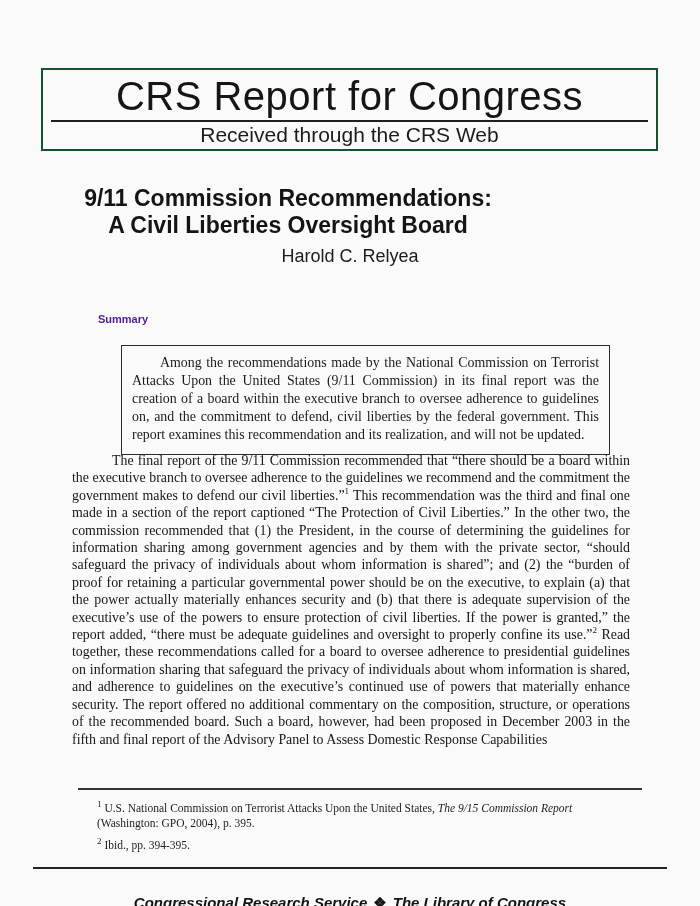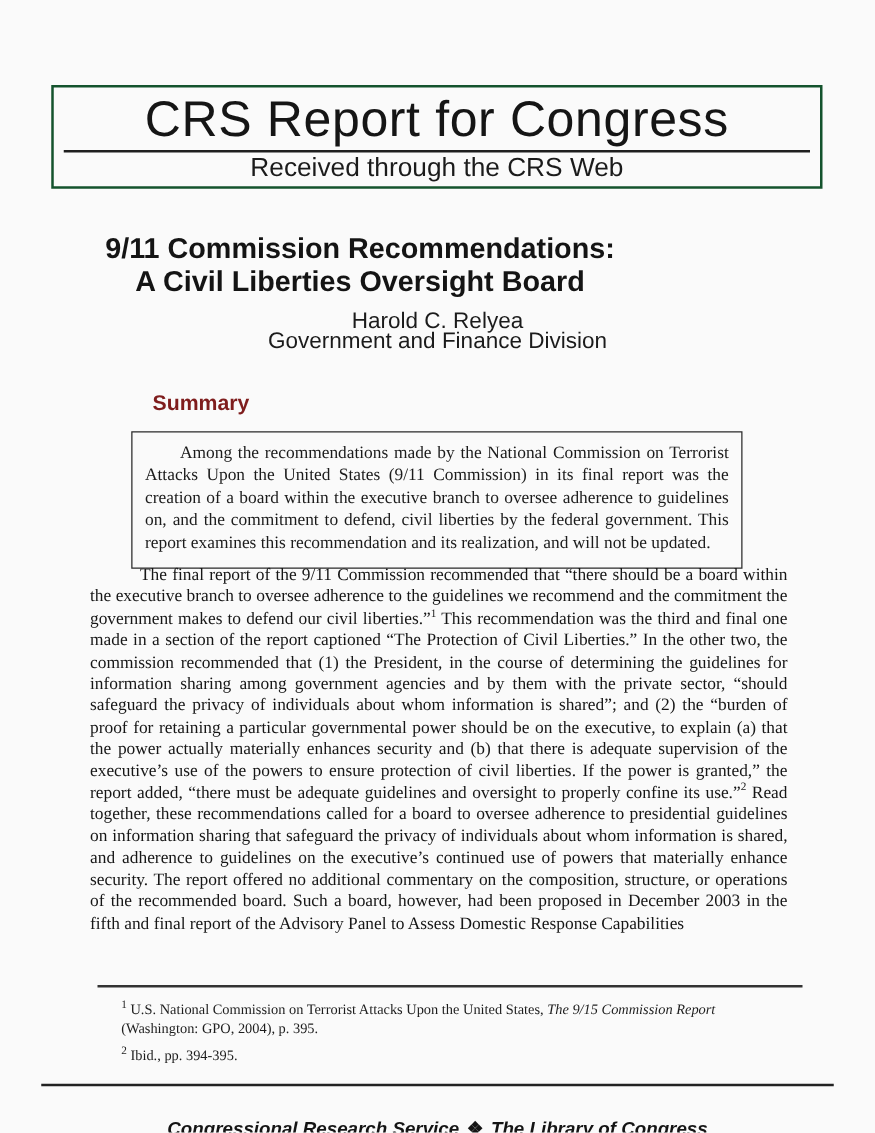--- a/index.html
+++ b/index.html
@@ -58,29 +58,29 @@
 
   .author-block {
     position:absolute; top:249px; left:0; width:700px;
     text-align:center;
     font-family:"Liberation Sans", sans-serif;
     font-size:18px; line-height:15.5px;
     color:#1b1b1b;
   }
 
   .summary-heading {
-    position:absolute; top:313px; left:122px;
+    position:absolute; top:313px; left:98px;
     font-family:"Liberation Sans", sans-serif;
     font-weight:bold;
-    font-size:17px;
-    color:#7f1d1d;
+    font-size:11px;
+    color:#4c1d95;
   }
 
   .summary-box {
-    position:absolute; top:345px; left:105px;
+    position:absolute; top:345px; left:121px;
     width:467px;
     border:1.5px solid #2a2a2a;
     padding:8px 10px 10px 10px;
     background:#fafafa;
   }
   .summary-text {
     font-size:13.9px; line-height:18px;
     text-align:justify;
     text-indent:28px;
     margin:0;
@@ -140,21 +140,20 @@
     <div class="masthead-subtitle">Received through the CRS Web</div>
   </div>
 
   <div class="doc-title">
     <div>9/11 Commission Recommendations:</div>
     <div>A Civil Liberties Oversight Board</div>
   </div>
 
   <div class="author-block">
     <div>Harold C. Relyea</div>
-    <div>Government and Finance Division</div>
   </div>
 
   <div class="summary-heading">Summary</div>
 
   <div class="summary-box">
     <p class="summary-text">Among the recommendations made by the National Commission on Terrorist Attacks Upon the United States (9/11 Commission) in its final report was the creation of a board within the executive branch to oversee adherence to guidelines on, and the commitment to defend, civil liberties by the federal government.  This report examines this recommendation and its realization, and will not be updated.</p>
   </div>
 
   <p class="body-paragraph"><span>The final report of the 9/11 Commission recommended that “there should be a board within the executive branch to oversee adherence to the guidelines we recommend and the commitment the government makes to defend our civil liberties.”</span><sup>1</sup><span>  This recommendation was the third and final one made in a section of the report captioned “The Protection of Civil Liberties.”  In the other two, the commission recommended that (1) the President, in the course of determining the guidelines for information sharing among government agencies and by them with the private sector, “should safeguard the privacy of individuals about whom information is shared”; and (2) the “burden of proof for retaining a particular governmental power should be on the executive, to explain (a) that the power actually materially enhances security and (b) that there is adequate supervision of the executive’s use of the powers to ensure protection of civil liberties.  If the power is granted,” the report added, “there must be adequate guidelines and oversight to properly confine its use.”</span><sup>2</sup><span>  Read together, these recommendations called for a board to oversee adherence to presidential guidelines on information sharing that safeguard the privacy of individuals about whom information is shared, and adherence to guidelines on the executive’s continued use of powers that materially enhance security.  The report offered no additional commentary on the composition, structure, or operations of the recommended board.  Such a board, however, had been proposed in December 2003 in the fifth and final report of the Advisory Panel to Assess Domestic Response Capabilities</span></p>
 

